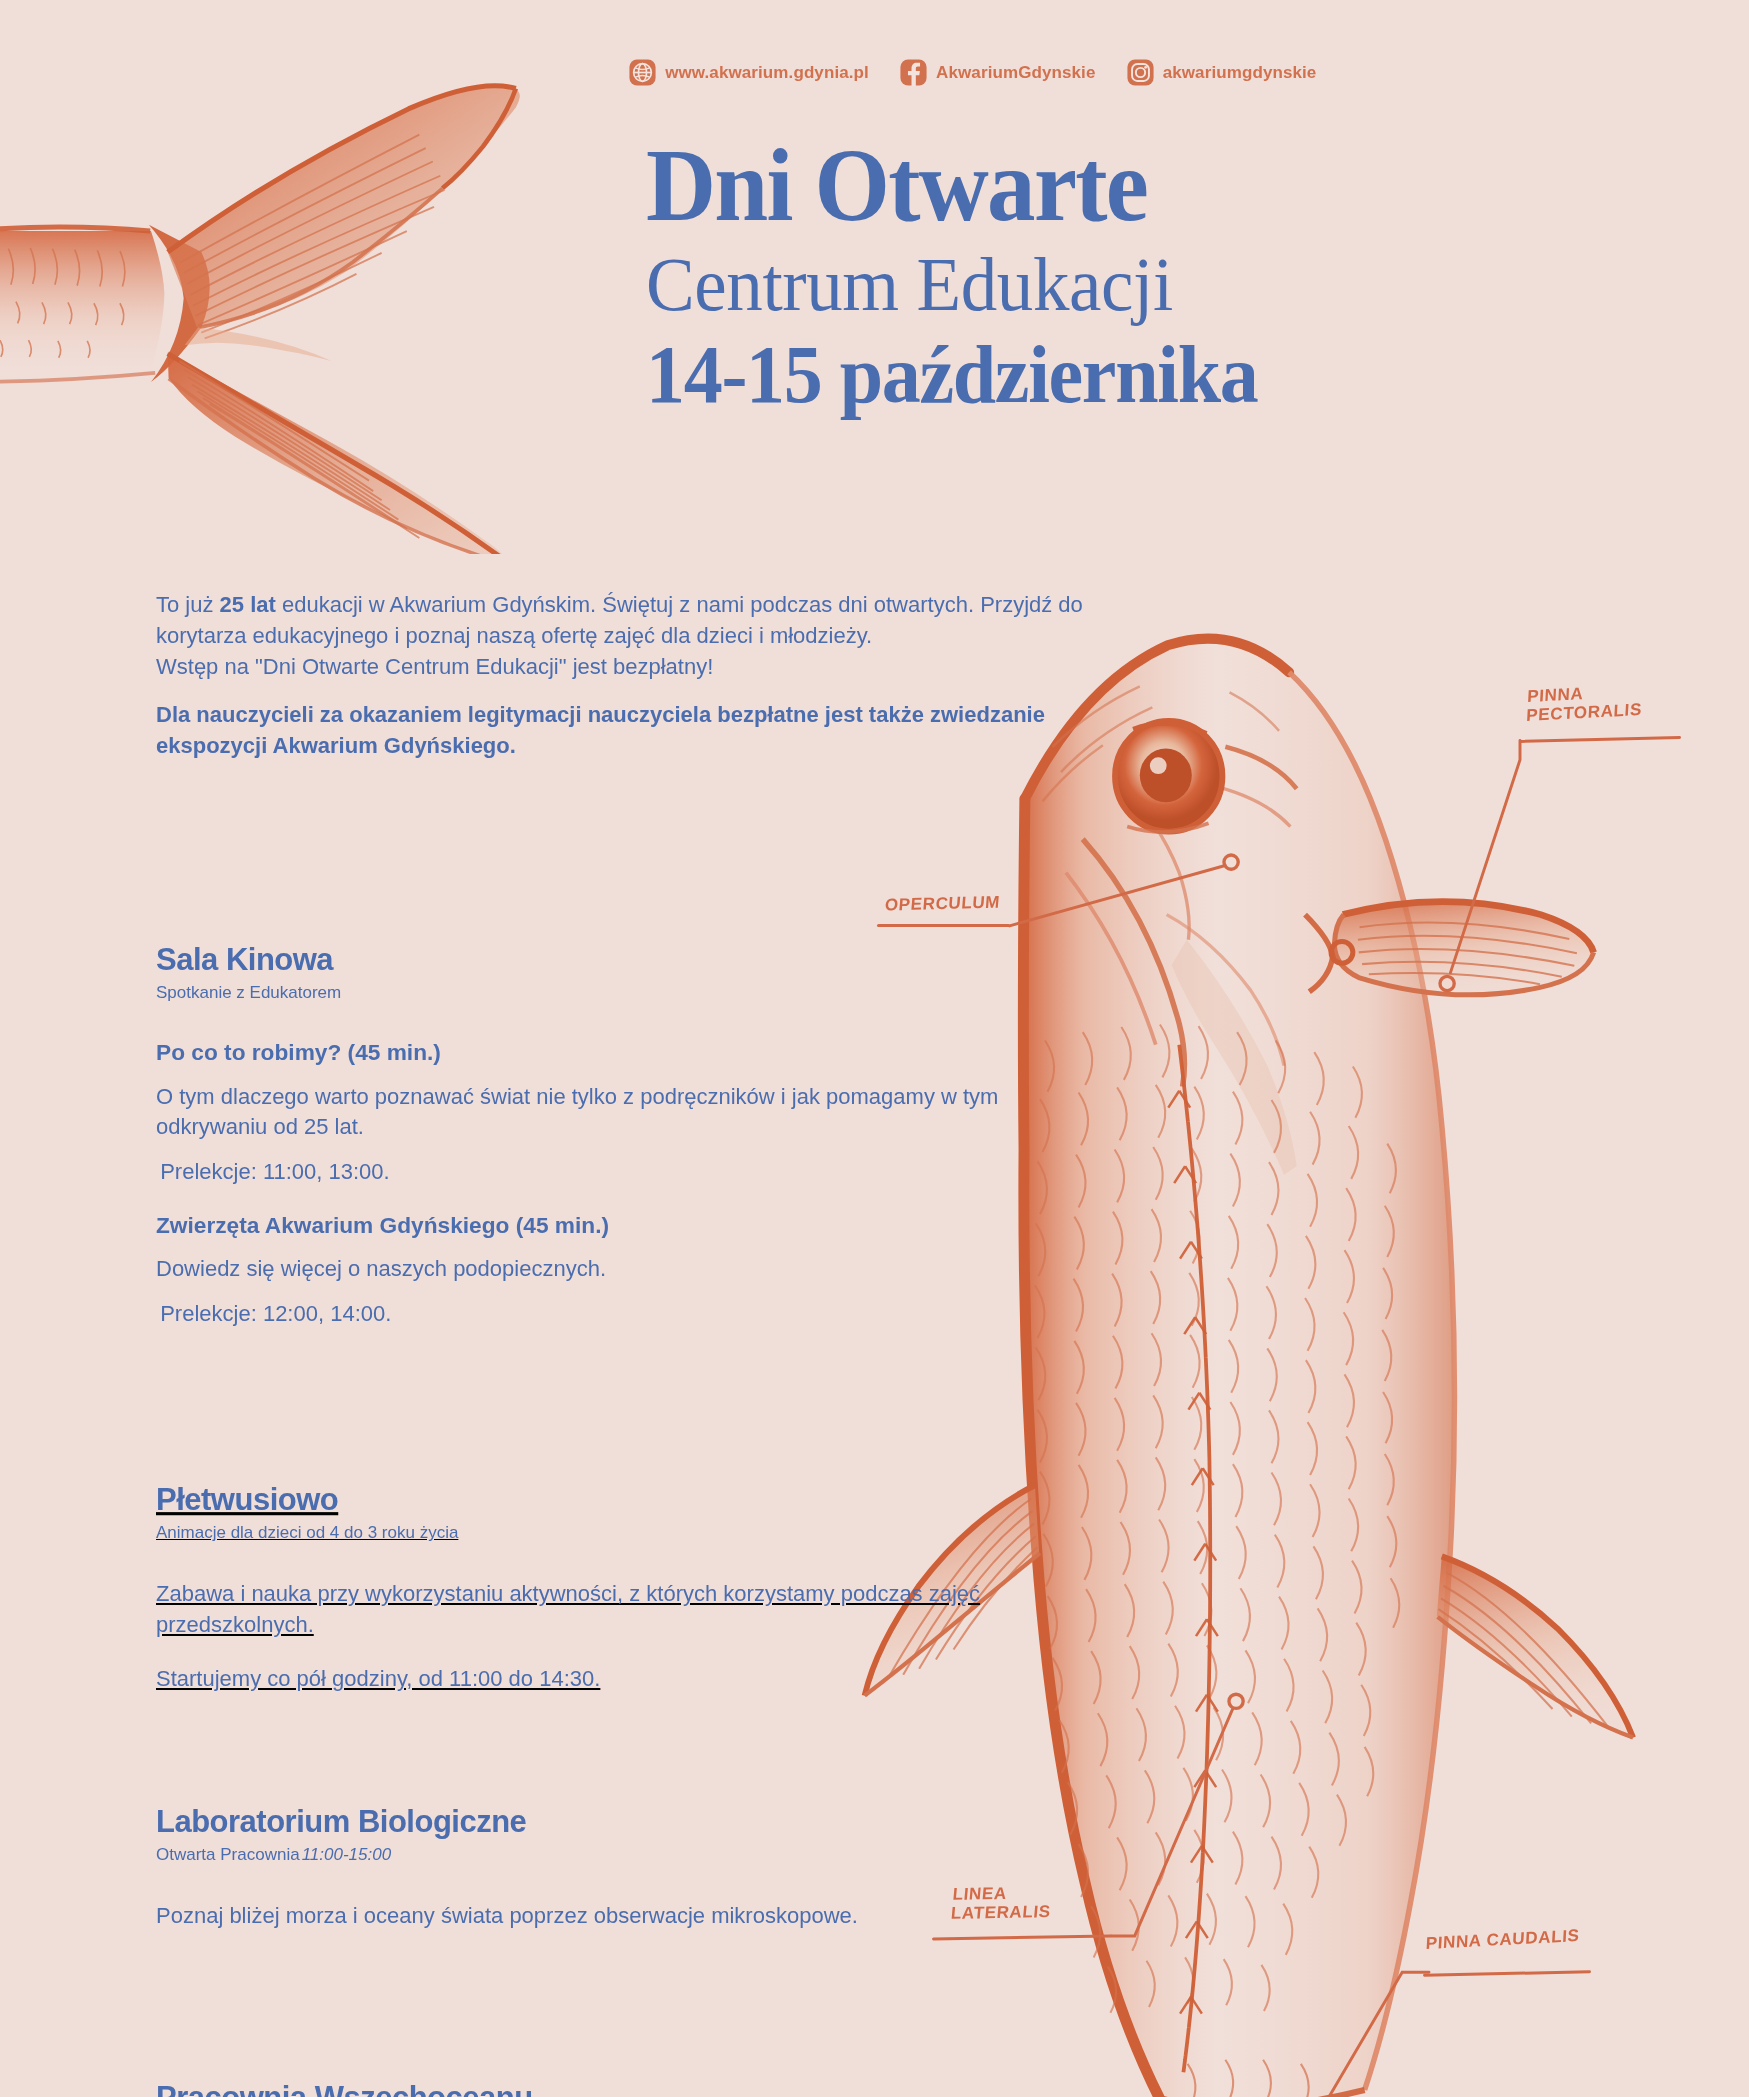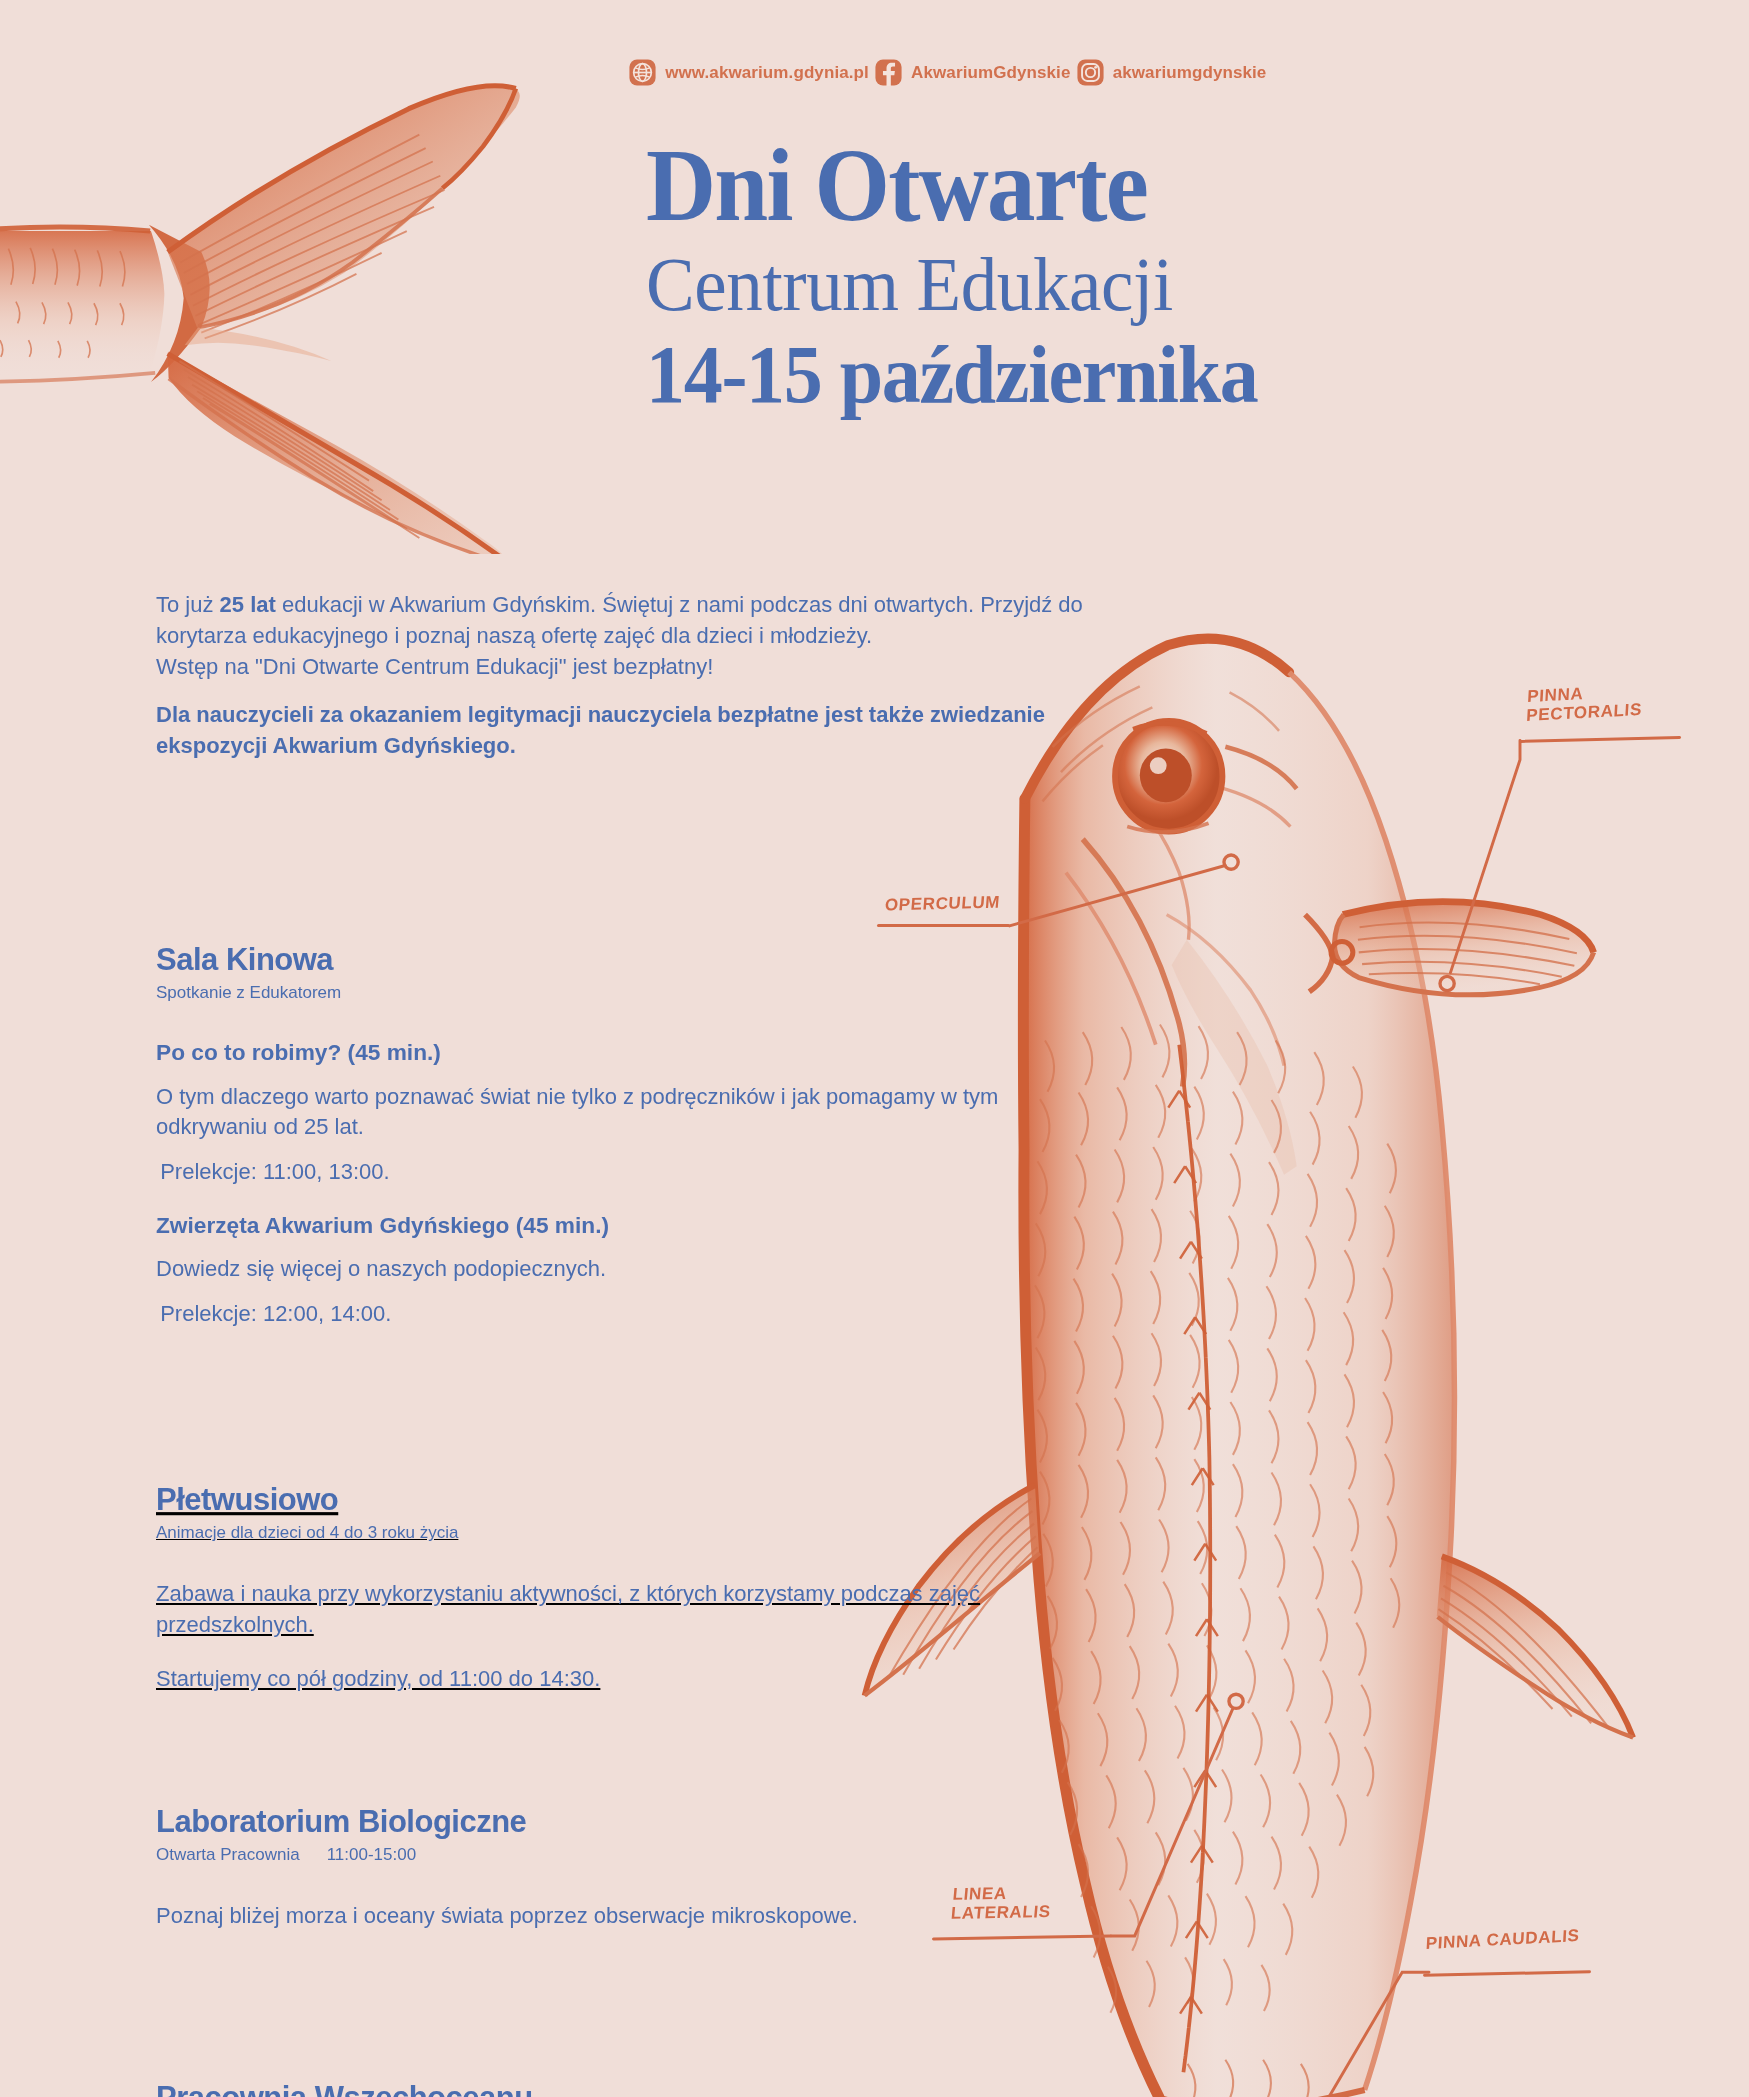--- a/index.html
+++ b/index.html
@@ -18,21 +18,21 @@
     --bg:#F0DED8;
     --blue:#4A6DB0;
     --blue-dk:#41629F;
     --orange:#D26A47;
     --orange-lt:#DE8A6B;
   }
 
   
   #social-bar{
     position:absolute; left:629px; top:59px;
-    display:flex; align-items:center; gap:6px;
+    display:flex; align-items:center; gap:31px;
     z-index:40;
     text-align:center;
   }
   .social-item{ display:flex; align-items:center; gap:9.2px; }
   .social-label{
     color:#D2714E; font-size:17px; font-weight:700;
     letter-spacing:0.1px; white-space:nowrap;
     font-family:"Liberation Sans", sans-serif;
   }
   .sicon{ width:27px; height:27px; flex:0 0 27px; position:relative; }
@@ -78,21 +78,21 @@
   .section{ position:absolute; left:156px; z-index:40; width:914px; }
   .sec-title{
     color:var(--blue); font-weight:800; letter-spacing:-0.5px;
     font-size:31px; line-height:1.05;
     transform:scaleY(1.04); transform-origin:left top;
   }
   .sec-sub{
     color:var(--blue); font-weight:400;
     font-size:17px; line-height:1.25; margin-top:6.7px;
   }
-  .sec-sub .sub-time{ margin-left:27px; }
+  .sec-sub .sub-time{ margin-left:2px;font-style:italic; }
   .item-head{
     color:var(--blue); font-weight:700; font-size:22.7px; line-height:1.2;
   }
   .item-body{
     color:var(--blue); font-weight:400; font-size:22px; line-height:1.38;
   }
   .item-times{
     color:var(--blue); font-weight:400; font-size:22px; line-height:1.38;
     padding-left:4.2px;
   }

